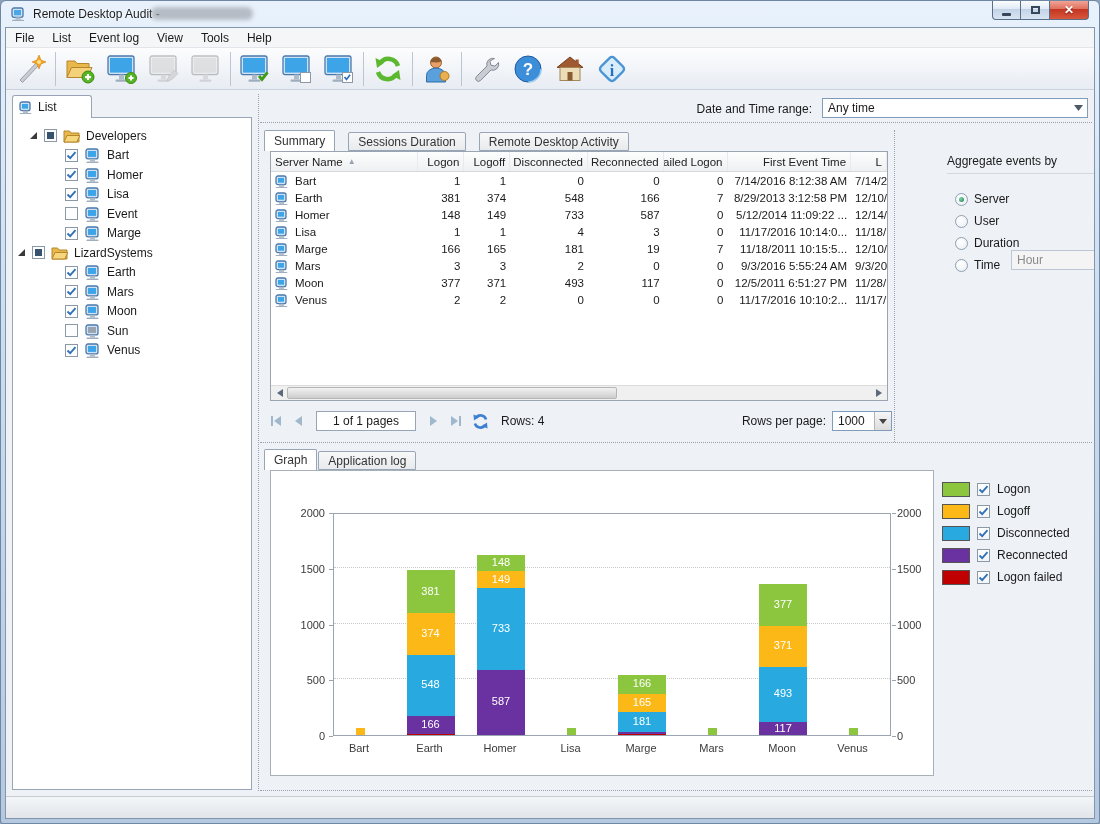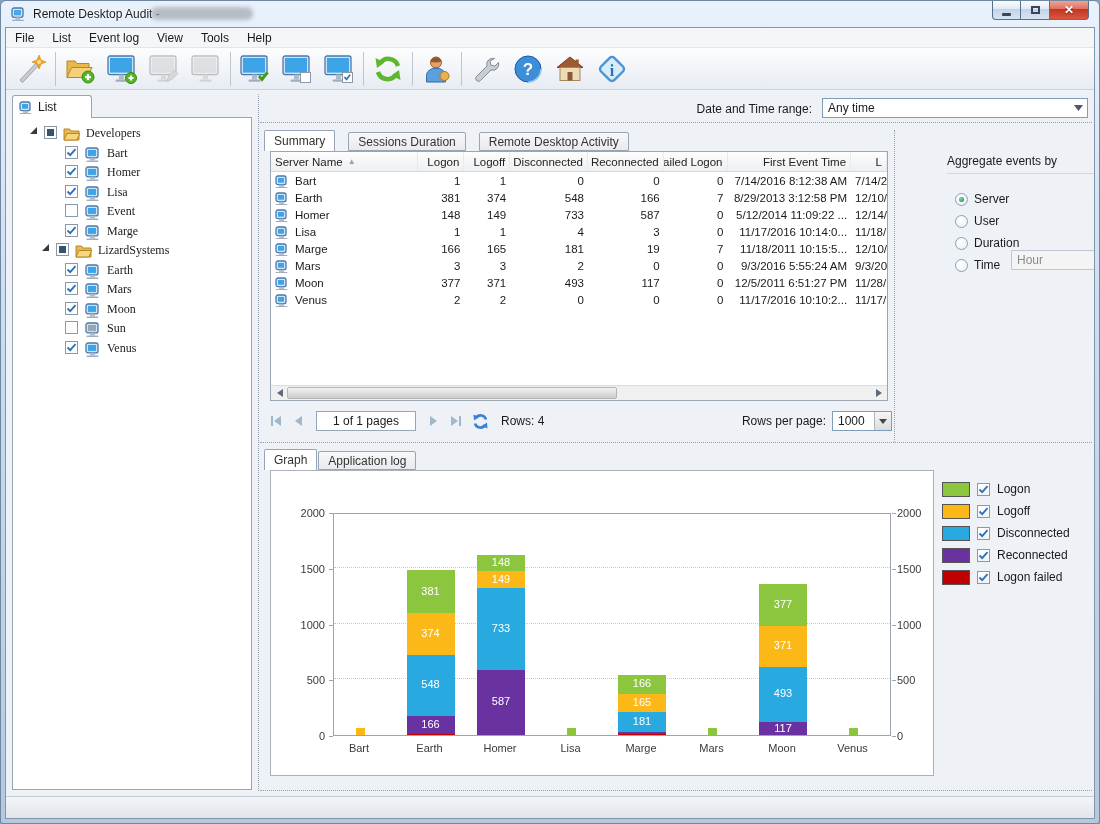--- a/index.html
+++ b/index.html
@@ -25,21 +25,21 @@
 .tool-item { width:42px; height:38px; display:flex; align-items:center; justify-content:center; }
 .tool-item.disabled { opacity:.42; filter:grayscale(1); }
 .tool-sep { width:1px; height:34px; background:#bcc6d2; margin:0 3px; }
 .main { position:absolute; left:0; top:62px; right:0; bottom:22px; background:#eef1f6; }
 .statusbar { position:absolute; left:0; bottom:0; right:0; height:22px; background:linear-gradient(#f3f5f7,#e1e5ea); border-top:1px solid #c7ccd3; }
 
 
 .side-tab { position:absolute; left:6px; top:5px; width:80px; height:23px; background:#fff; border:1px solid #98a5b6; border-bottom:none; border-radius:3px 3px 0 0; display:flex; align-items:center; padding-left:6px; gap:5px; font-size:12px; z-index:2;}
 .side-body { position:absolute; left:6px; top:27px; width:240px; height:673px; background:#fff; border:1px solid #98a5b6; }
 .tree { padding-top:8px; }
-.tree-row { height:19.5px; display:flex; align-items:flex-start;font-family:Liberation Serif, serif; }
+.tree-row { height:19.5px; display:flex; align-items:center; }
 .tree-row .lbl { font-size:12px; padding-left:6px; }
 .tw { display:inline-flex; align-items:center; justify-content:center; }
 
 
 .dotted-v { position:absolute; border-left:1px dotted #97a1ad; }
 .dotted-h { position:absolute; border-top:1px dotted #97a1ad; }
 
 
 .dr-label { position:absolute; top:12px; font-size:12px; }
 .dropdown { position:absolute; background:#fff; border:1px solid #7f9db9; display:flex; align-items:center; }
@@ -396,21 +396,21 @@
               <span class="tw" style="margin-left: 7px;">
                 <svg width="16" height="16" viewBox="0 0 16 16">
     <rect x="1" y="2" width="12" height="9.92" rx="2" fill="#cfe2f3" stroke="#4a78ac" stroke-width="1.3"></rect>
     <rect x="3" y="4" width="8" height="5.92" fill="#3da4e8"></rect>
     <rect x="5" y="11.92" width="5" height="2.56" fill="#aebbc9"></rect>
     <rect x="1.5" y="14.48" width="12" height="2.4" rx="1" fill="#9fadbd"></rect>
     </svg>
               </span>
               <span class="lbl">Marge</span>
             </div>
-            <div class="tree-row" style="padding-left: 28px;">
+            <div class="tree-row" style="padding-left: 4px;">
               <span class="tw" style="margin-right: 6px;">
                 <svg width="9" height="9">
                   <polygon points="1,8 8,8 8,1" fill="#3a3a3a"></polygon>
                 </svg>
               </span>
               <span class="tw">
                 <svg width="13" height="13">
                   <rect x="0.5" y="0.5" width="12" height="12" fill="#fdfdfd" stroke="#8b98a6"></rect>
                   <rect x="3" y="3" width="7" height="7" fill="#35536e"></rect>
                 </svg>

